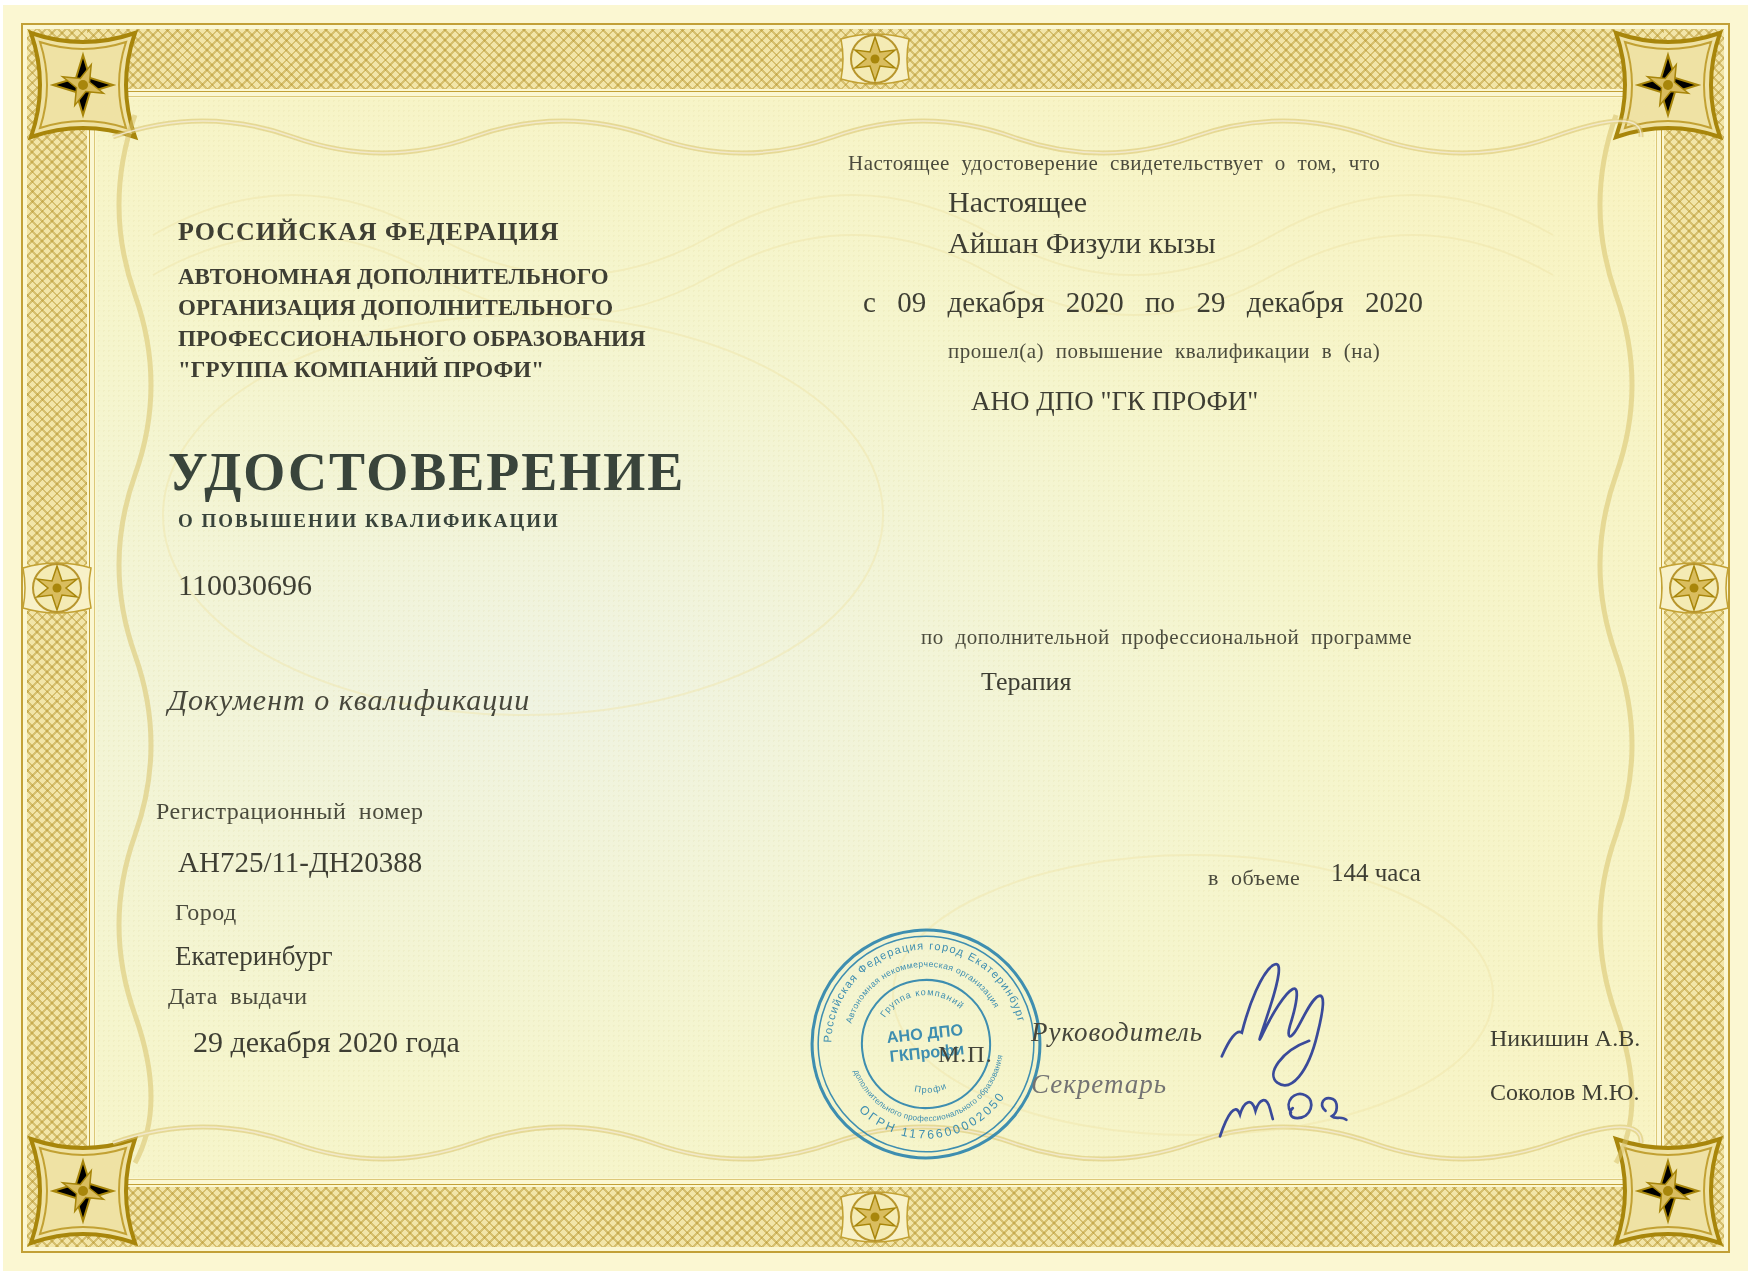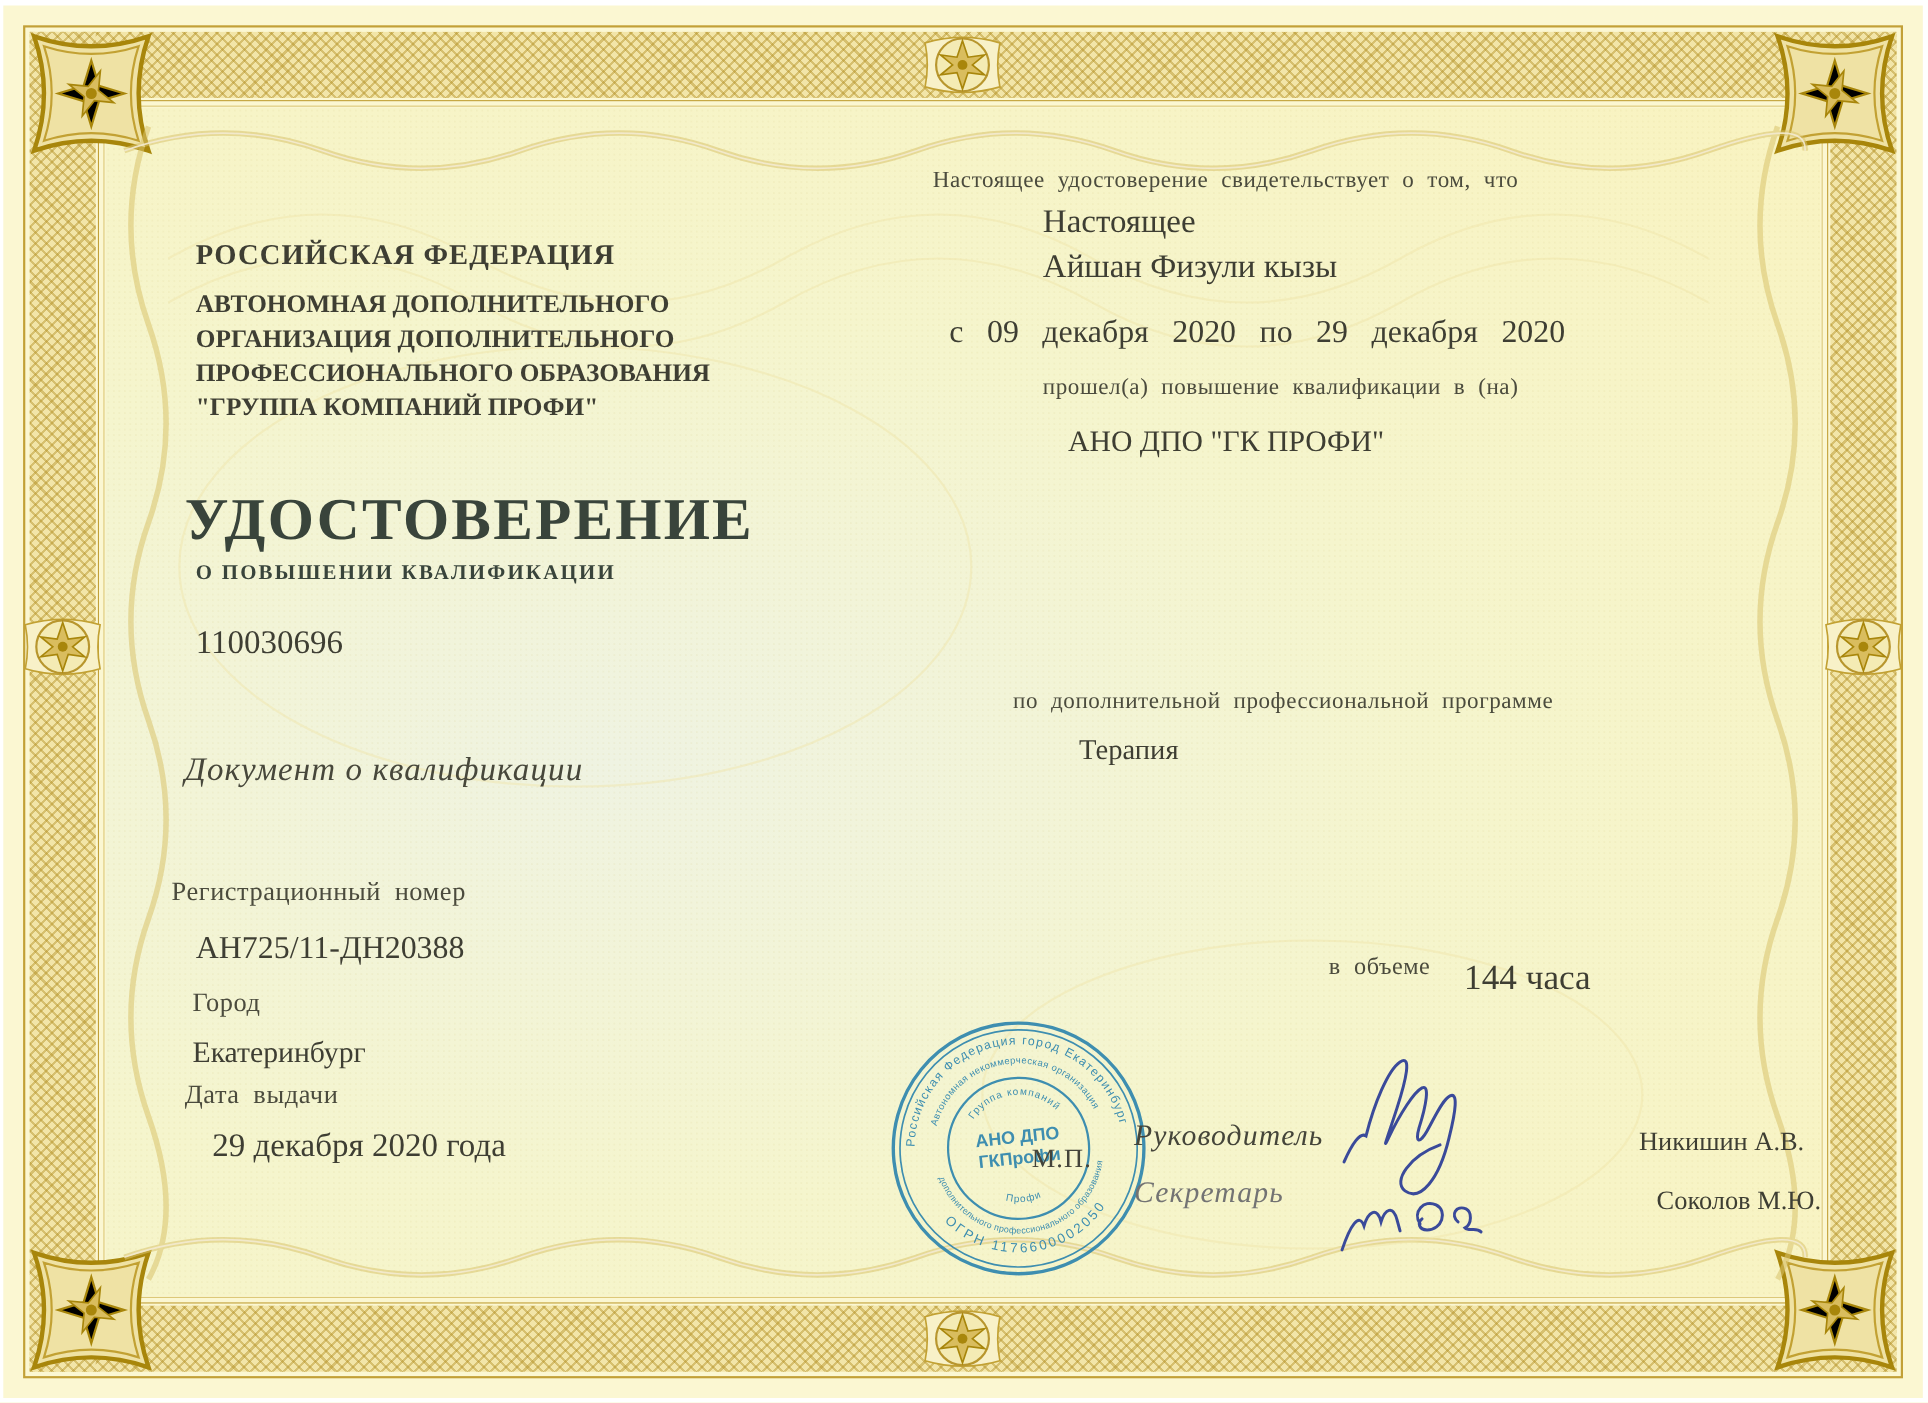--- a/index.html
+++ b/index.html
@@ -47,25 +47,25 @@
   .date-value{left:190px;top:1020px;width:550px;font-size:30px;}
   .statement{left:845px;top:146px;width:560px;font-size:21px;}
   .name1{left:945px;top:180px;width:560px;font-size:30px;}
   .name2{left:945px;top:221px;width:560px;font-size:30px;}
   .dates-row{left:860px;top:281px;width:560px;display:flex;justify-content:space-between;font-size:29px;}
   .action{left:945px;top:334px;width:560px;font-size:21px;}
   .institution{left:968px;top:381px;width:560px;font-size:27px;}
   .program-label{left:918px;top:620px;width:560px;font-size:21px;}
   .program-value{left:978px;top:662px;width:560px;font-size:26px;}
   .volume-label{left:1205px;top:860px;font-size:22px;}
-  .volume-value{left:1328px;top:854px;font-size:32px;margin-top:11px;}
+  .volume-value{left:1328px;top:854px;font-size:25px;}
   .head-label{left:1028px;top:1012px;font-size:27px;font-style:italic;letter-spacing:1px;color:#45453a;}
   .secretary-label{left:1028px;top:1064px;font-size:27px;font-style:italic;letter-spacing:1px;color:#737373;}
   .head-name{left:1487px;top:1020px;font-size:24px;}
-  .secretary-name{left:1487px;top:1074px;font-size:24px;margin-left:16px;}
+  .secretary-name{left:1487px;top:1074px;font-size:24px;}
   .seal-mark{left:935px;top:1036px;font-size:24px;letter-spacing:1px;color:#44443a;}
   .stamp-svg{position:absolute;left:804px;top:920px;width:238px;height:238px;opacity:.92;}
   .signature-svg{position:absolute;left:1200px;top:944px;width:165px;height:200px;}
   .ribbon-svg{position:absolute;left:90px;top:90px;width:1565px;height:1086px;pointer-events:none;}
 </style>
 </head>
 <body>
 
 <div class="page">
 

